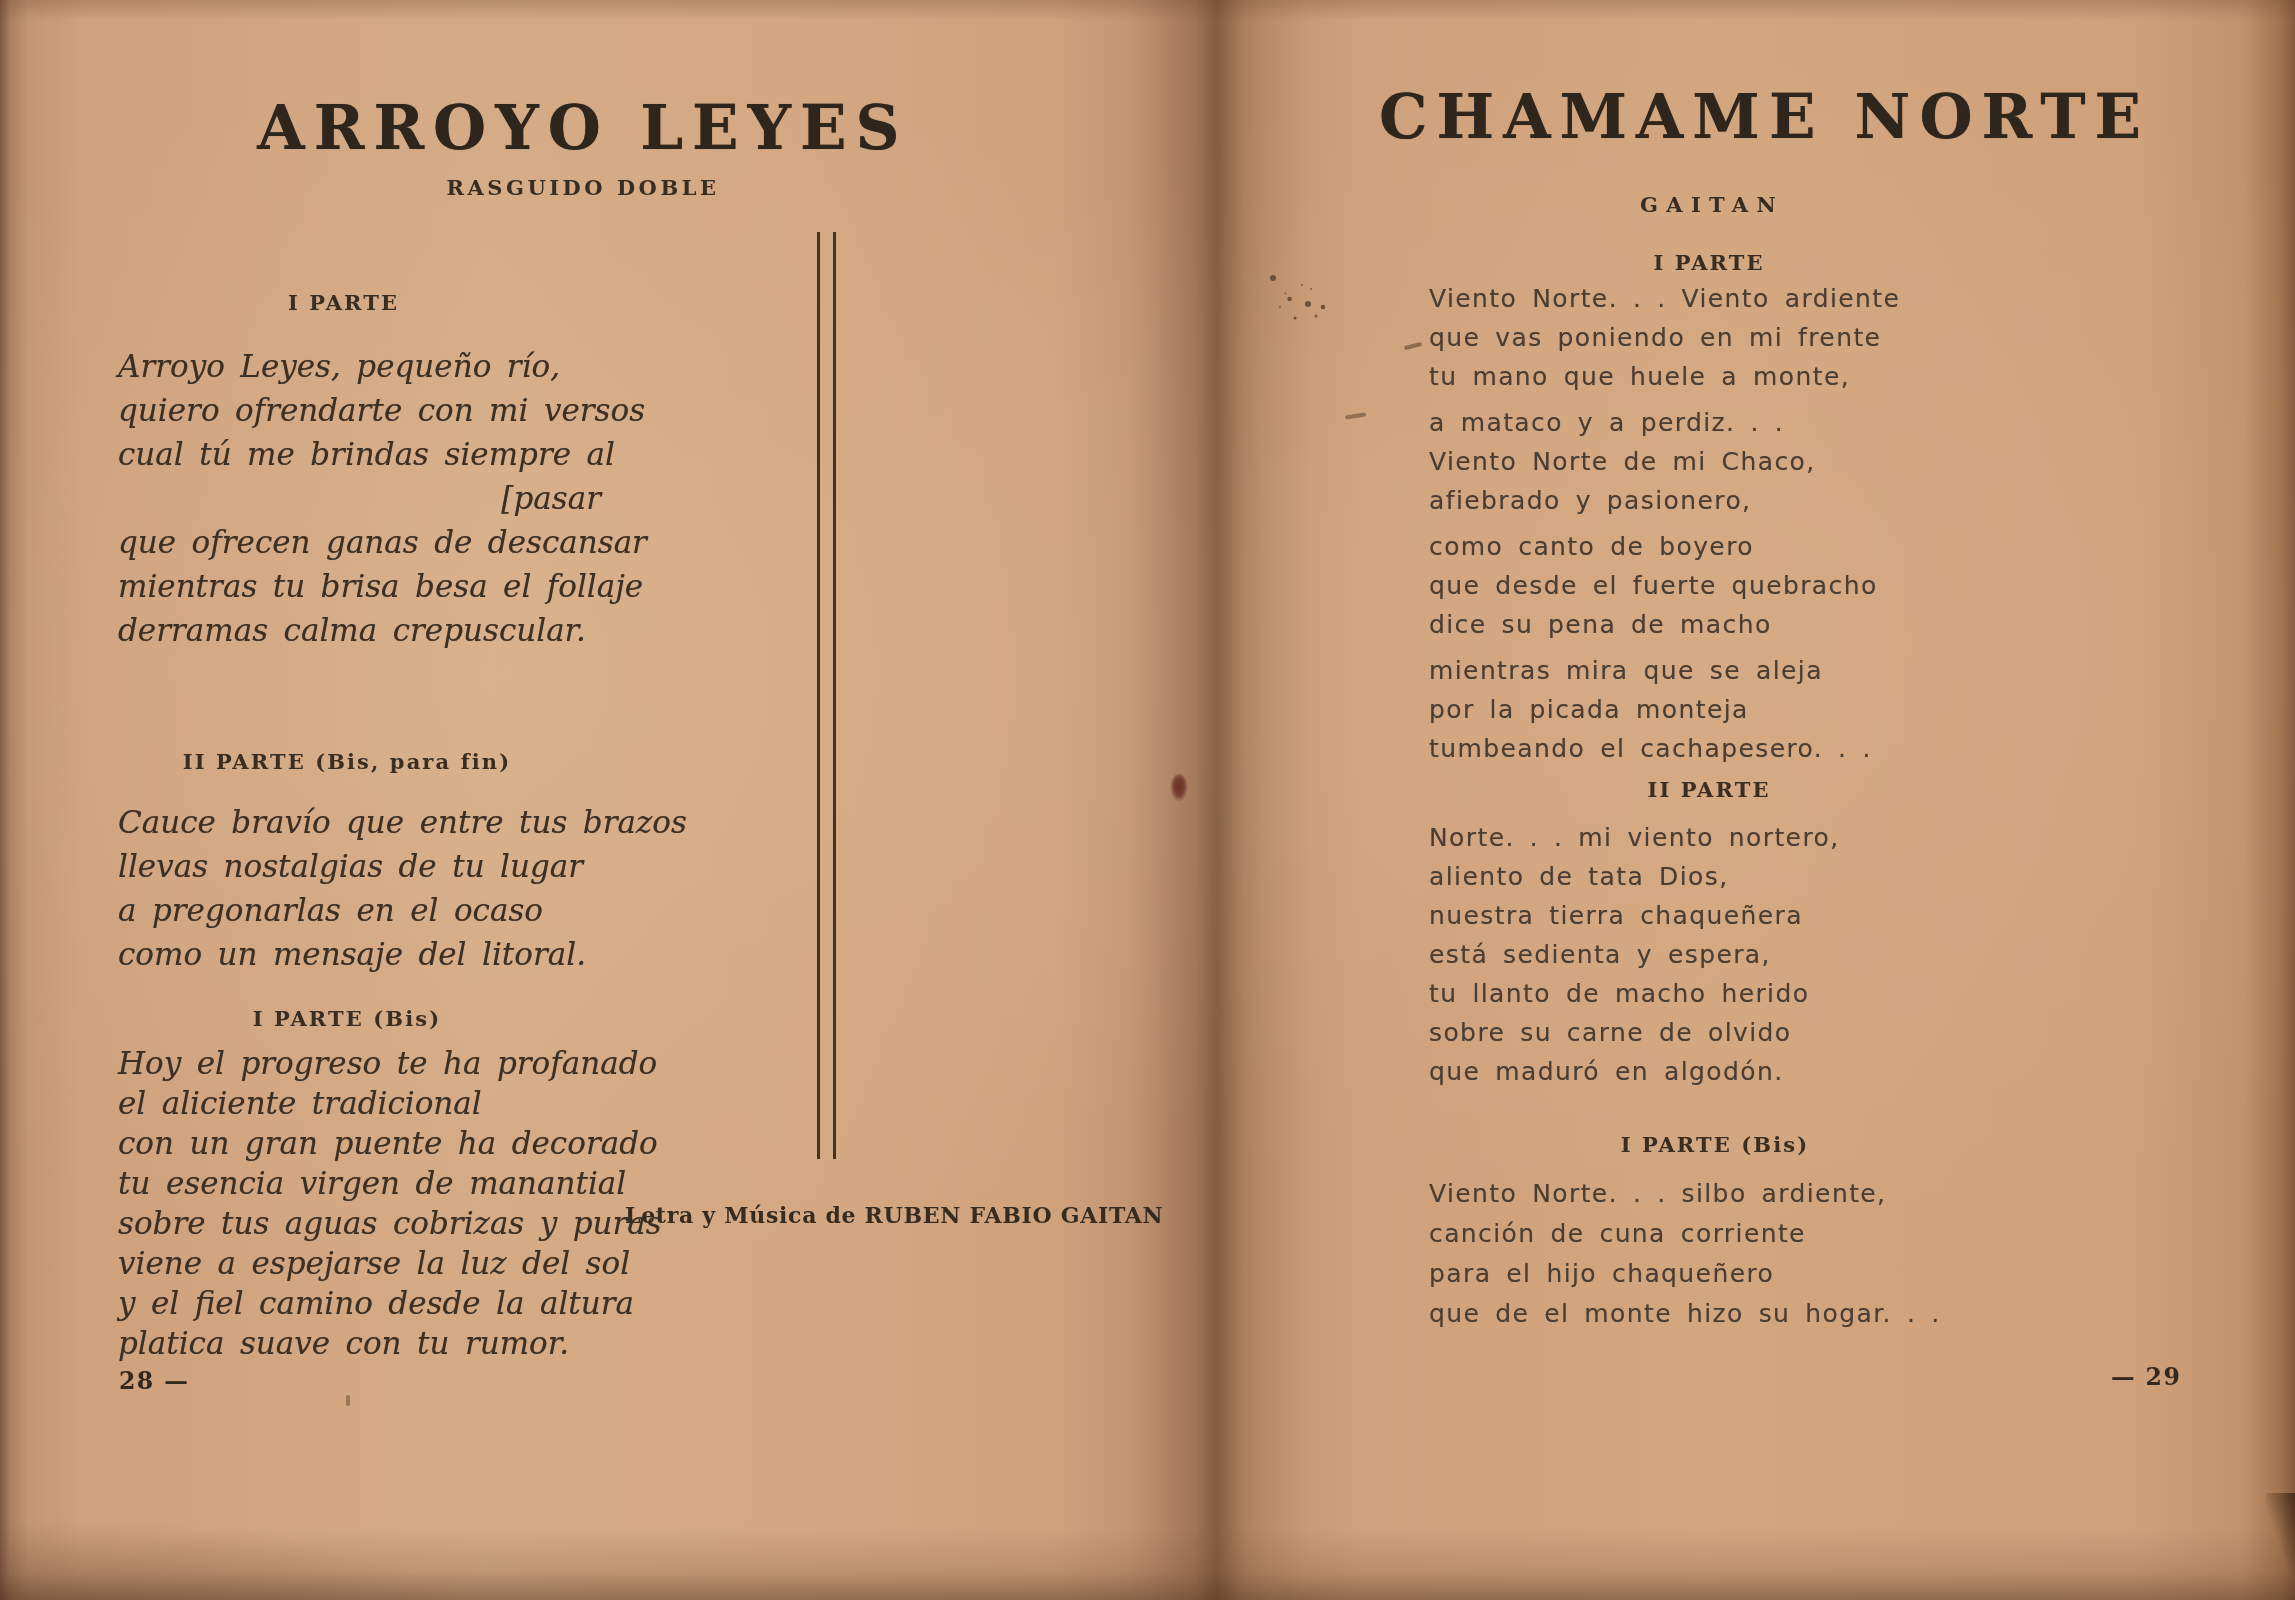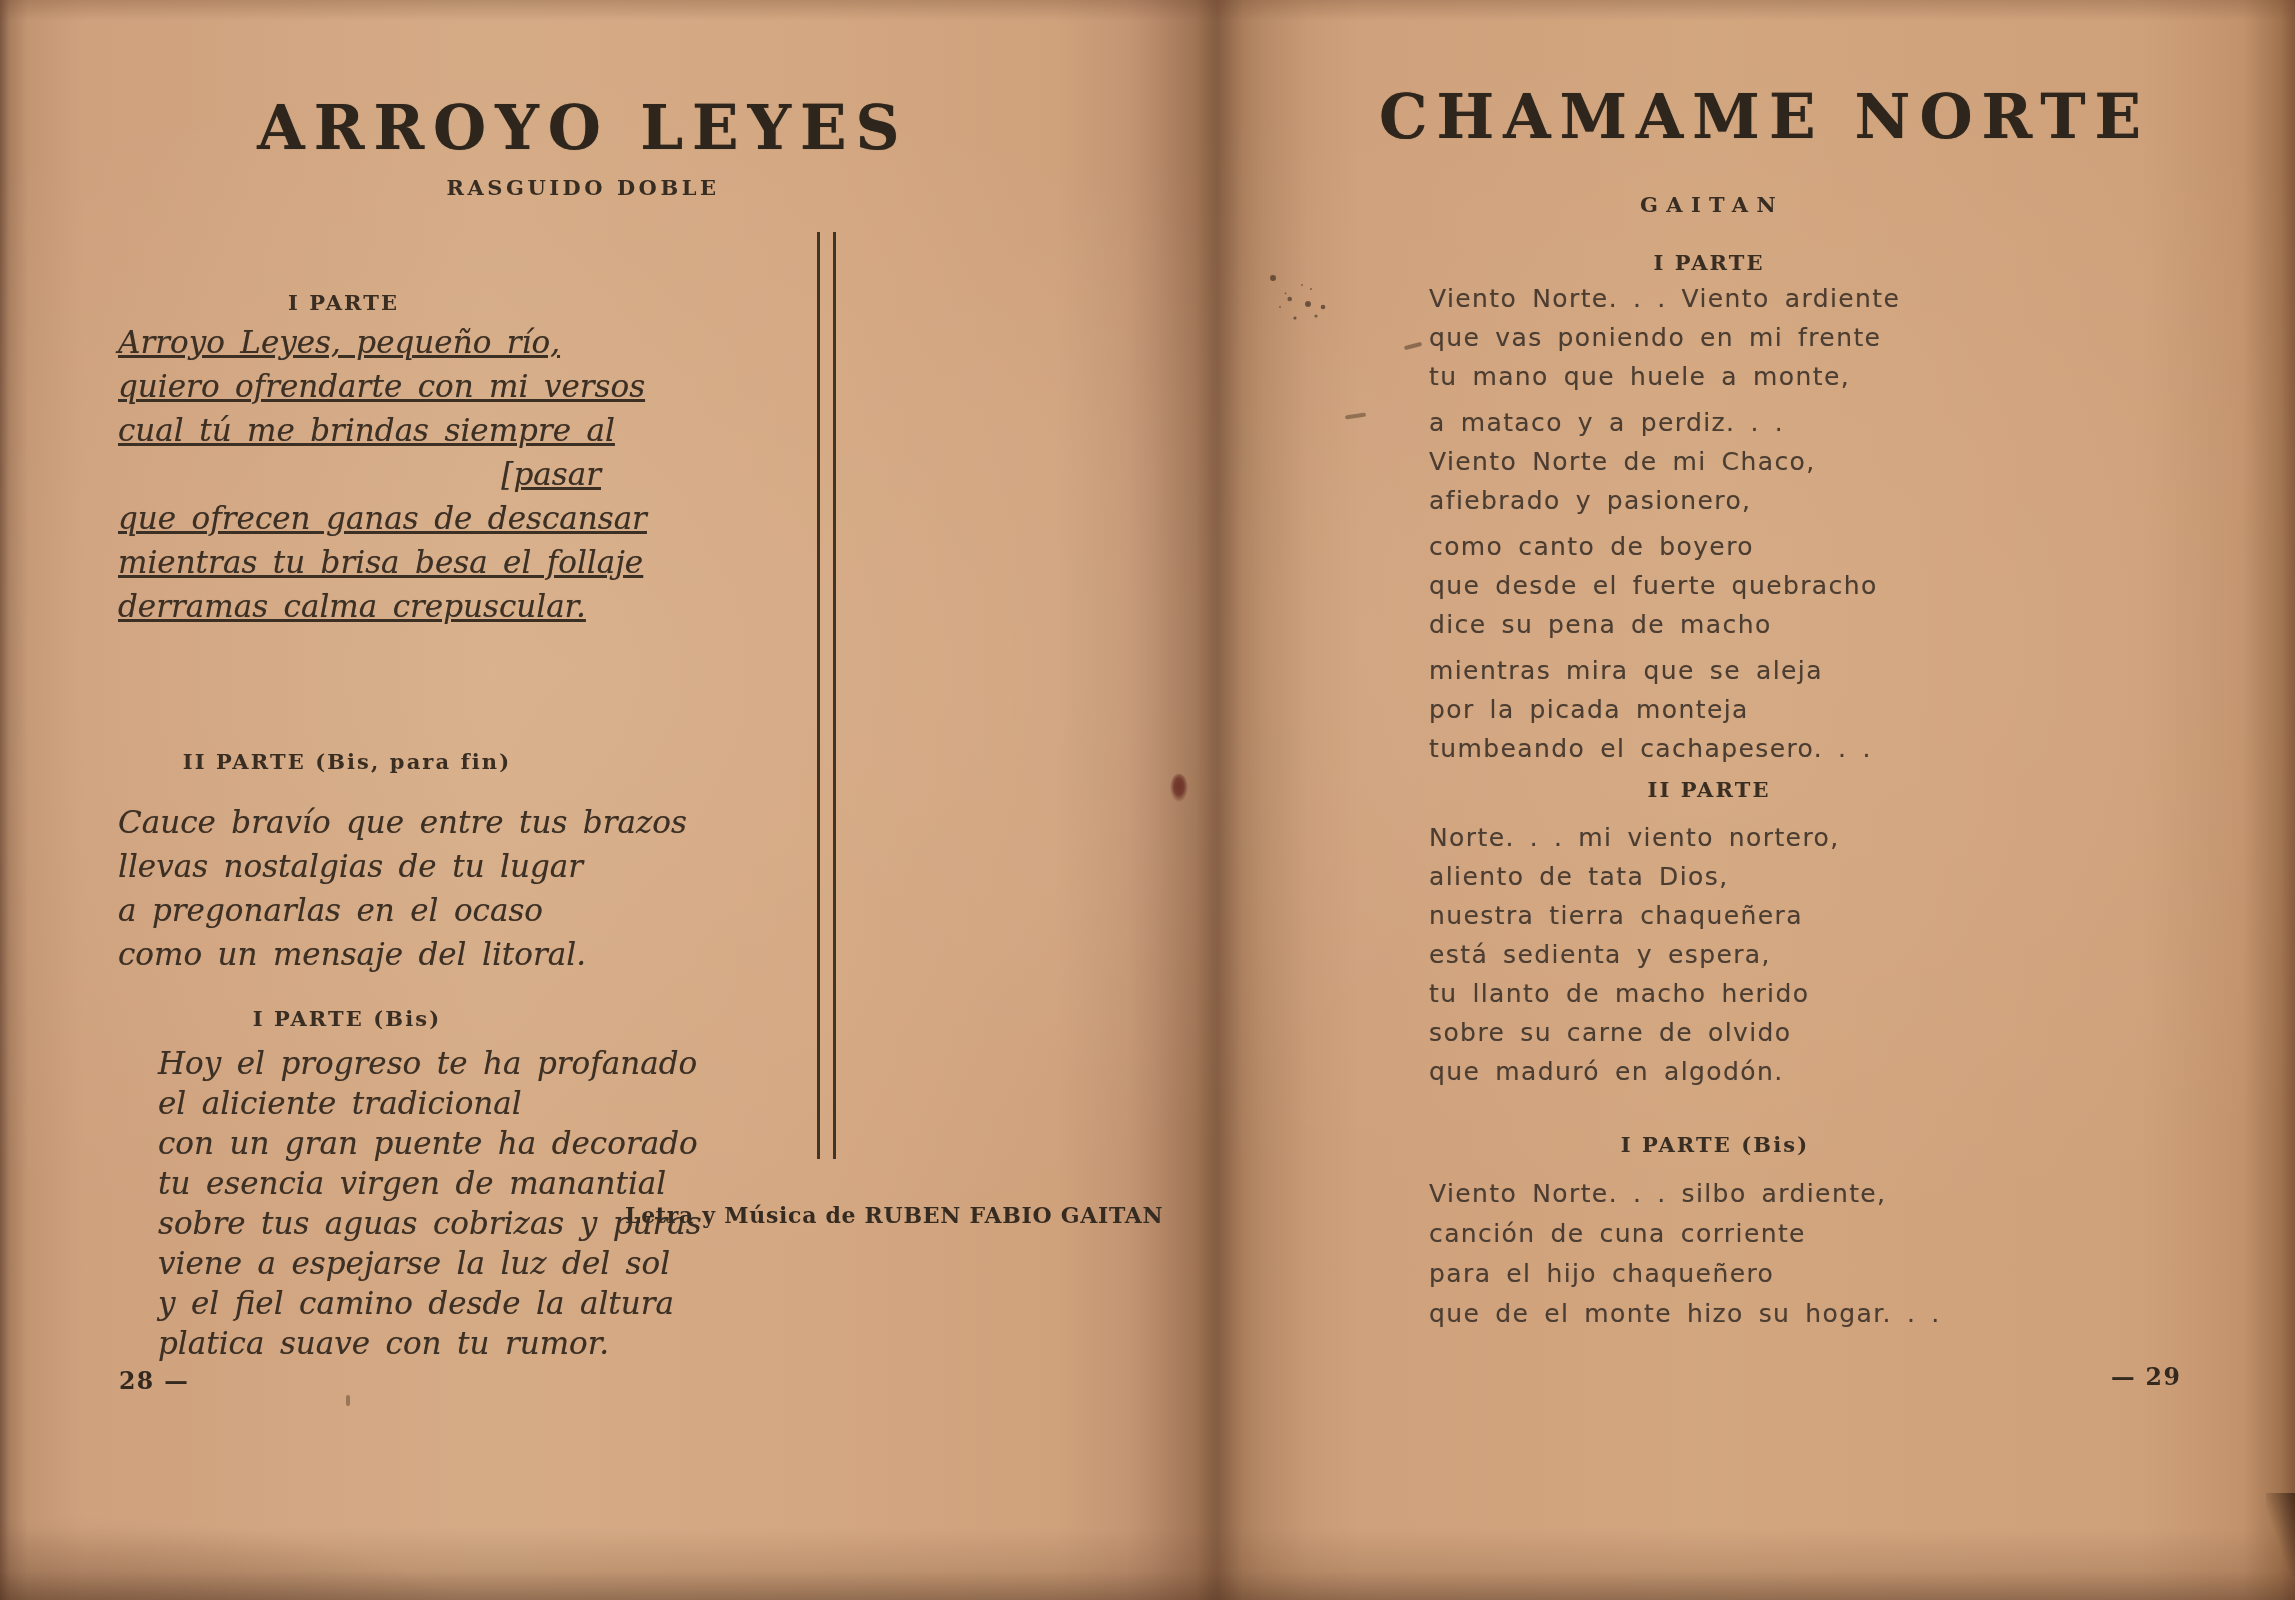--- a/index.html
+++ b/index.html
@@ -88,23 +88,23 @@
   .rp-h1 { left:1466px; top:250px;  width:486px; }
   .rp-h2 { left:1466px; top:777px; width:486px; }
   .rp-h3 { left:1472px; top:1132px; width:486px; }
 
   .poemL {
     position:absolute; left:118px; width:497px;
     font-style:italic; font-size:31px; color:#3c2f24; line-height:44px;
     word-spacing:5.6px; white-space:nowrap;
     text-shadow:0 0 0.7px rgba(60,47,36,0.4);
   }
-  .lp-s1 { top:320px;text-decoration:underline;  }
+  .lp-s1 { top:344px;  }
   .lp-s2 { top:800px; }
-  .lp-s3 { top:1043px; font-size:31px; line-height:40px;margin-left:40px; }
+  .lp-s3 { top:1043px; font-size:31px; line-height:40px; }
 
   .poemR {
     position:absolute; left:1429px; width:667px;
     font-family:"DejaVu Sans", "Liberation Sans", sans-serif;
     font-size:25px; color:#4b3d31; line-height:39px;
     letter-spacing:1.4px; word-spacing:5.6px; white-space:nowrap;
     text-shadow:0 0 0.7px rgba(75,61,49,0.35);
   }
   .rp-s1 { top:279px;  }
   .rp-s2 { top:818px; }

